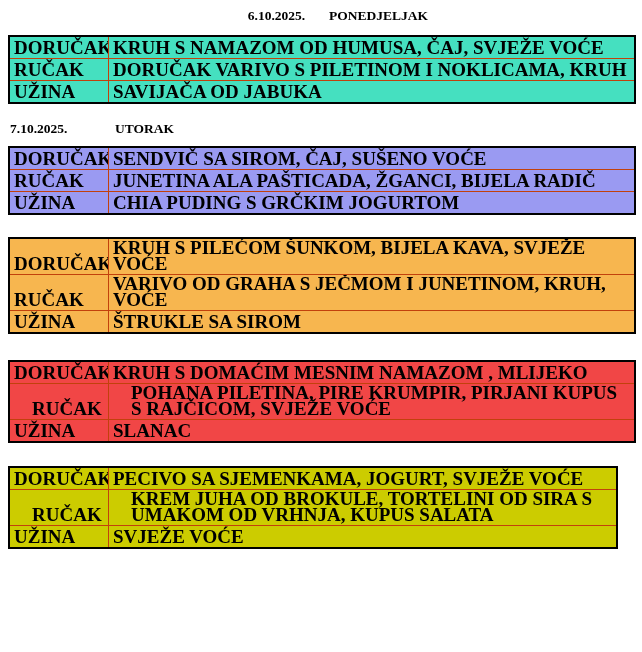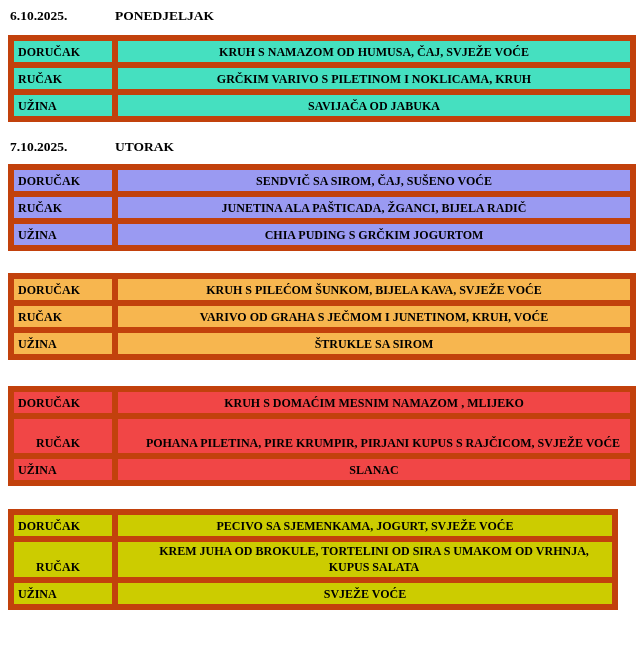--- a/index.html
+++ b/index.html
@@ -4,64 +4,64 @@
 <style>
   html,body{margin:0;padding:0;}
   body{
     width:642px;height:652px;background:#ffffff;
     font-family:"Liberation Serif","DejaVu Serif",serif;
     font-weight:bold;color:#000;overflow:hidden;
   }
   .day{display:flow-root;}
   .dateline{margin:0;font-size:13.5px;line-height:15px;}
   .dateline .date{display:inline-block;width:105px;}
-  .day0 .dateline{margin:8px 0 8px 10px;}
+  .day0 .dateline{margin:8px 0 8px 10px;text-align:center;}
   .day0 .menu{margin:12px 0 0 8px;}
   .day1 .dateline{margin:17px 0 0 10px;font-family:Liberation Serif, serif;}
   .day1 .menu{margin:10px 0 0 8px;}
   .day2 .dateline{margin:19px 0 0 10px;}
   .day2 .menu{margin:22px 0 0 8px;}
   .day3 .dateline{margin:18px 0 0 10px;}
   .day3 .menu{margin:26px 0 0 8px;}
   .day4 .dateline{margin:37px 0 0 10px;}
   .day4 .menu{margin:23px 0 0 8px;}
   table.menu{
     border-collapse:collapse;
     width:628px;
     border:2px solid #000;
     table-layout:fixed;
   }
   .day4 table.menu{width:610px;}
   table.menu td{
-    border:6px solid #c2410c;
-    font-size:12px;
+    border:1px solid #c2410c;
+    font-size:19px;
     line-height:16px;
     vertical-align:bottom;
     padding:1px 4px 2px 4px;
     overflow:hidden;
   }
   td.lbl{width:90px;text-align:left;}
-  td.txt{text-align:center;}
+  td.txt{}
   tr.h1 td{height:18px;}
   tr.h2 td{height:31px;padding-left:22px;}
 </style>
 </head>
 <body>
 
 <div class="day day0">
   <p class="dateline"><span class="date">6.10.2025.</span><span class="dayname">PONEDJELJAK</span></p>
   <table class="menu" style="background-color: rgb(69, 224, 192);">
     <tbody>
         <tr class="h1">
       <td class="lbl">DORUČAK</td>
       <td class="txt">KRUH S NAMAZOM OD HUMUSA, ČAJ, SVJEŽE VOĆE</td>
     </tr>
     <tr class="h1">
       <td class="lbl">RUČAK</td>
-      <td class="txt">GRČKIM VARIVO S PILETINOM I NOKLICAMA, KRUH</td>
+      <td class="txt">DORUČAK VARIVO S PILETINOM I NOKLICAMA, KRUH</td>
     </tr>
     <tr class="h1">
       <td class="lbl">UŽINA</td>
       <td class="txt">SAVIJAČA OD JABUKA</td>
     </tr>
   </tbody>
     </table>
 </div>
 
 <div class="day day1">

